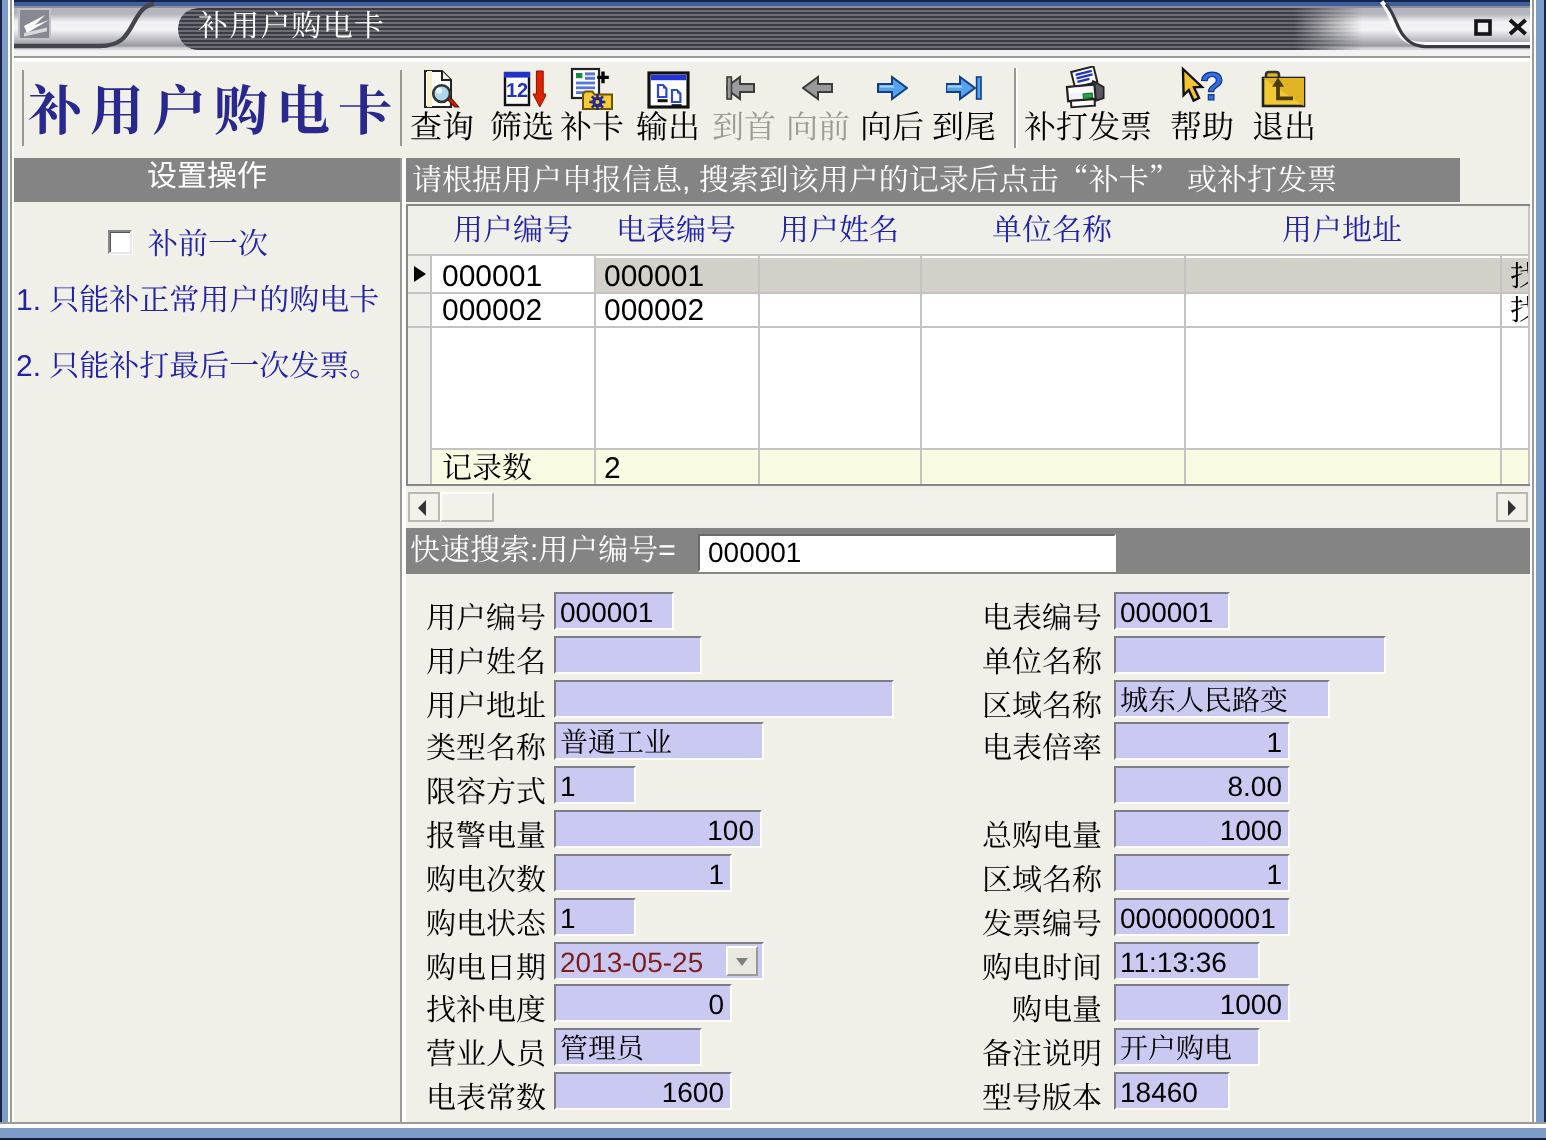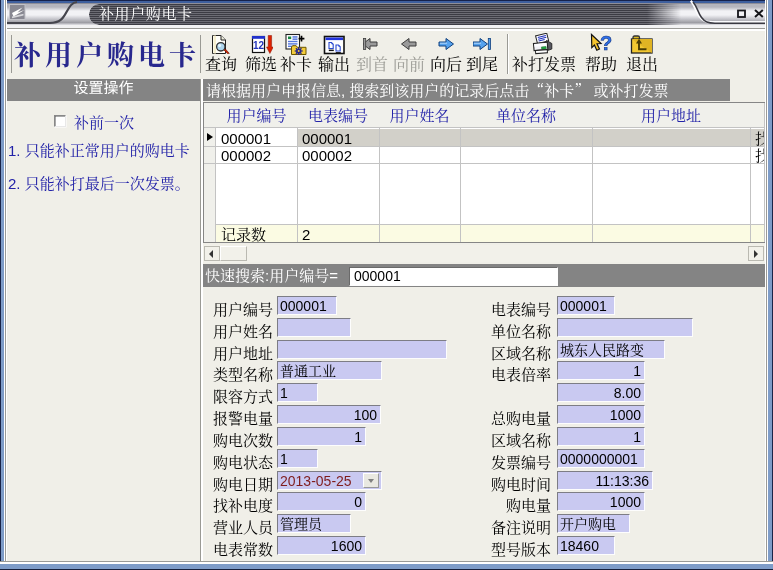--- a/index.html
+++ b/index.html
@@ -299,21 +299,21 @@
   <div class="lbl" style="left:461px;top:363px;">电表倍率</div>
   <div class="inp r" style="left:557px;top:361px;width:88px;">1</div>
   <div class="inp r" style="left:557px;top:383px;width:88px;">8.00</div>
   <div class="lbl" style="left:461px;top:407px;">总购电量</div>
   <div class="inp r" style="left:557px;top:405px;width:88px;">1000</div>
   <div class="lbl" style="left:461px;top:429px;">区域名称</div>
   <div class="inp r" style="left:557px;top:427px;width:88px;">1</div>
   <div class="lbl" style="left:461px;top:451px;">发票编号</div>
   <div class="inp" style="left:557px;top:449px;width:88px;">0000000001</div>
   <div class="lbl" style="left:461px;top:473px;">购电时间</div>
-  <div class="inp" style="left:557px;top:471px;width:96px;text-align:right;">11:13:36</div>
+  <div class="inp" style="left:557px;top:471px;width:73px;">11:13:36</div>
   <div class="lbl" style="left:461px;top:494px;">购电量</div>
   <div class="inp r" style="left:557px;top:492px;width:88px;">1000</div>
   <div class="lbl" style="left:461px;top:516px;">备注说明</div>
   <div class="inp" style="left:557px;top:514px;width:73px;">开户购电</div>
   <div class="lbl" style="left:461px;top:538px;">型号版本</div>
   <div class="inp" style="left:557px;top:536px;width:58px;">18460</div>
   <div class="abs bT"></div>
   <div class="abs bL"></div>
   <div class="abs bR"></div>
   <div class="abs bB"></div>

